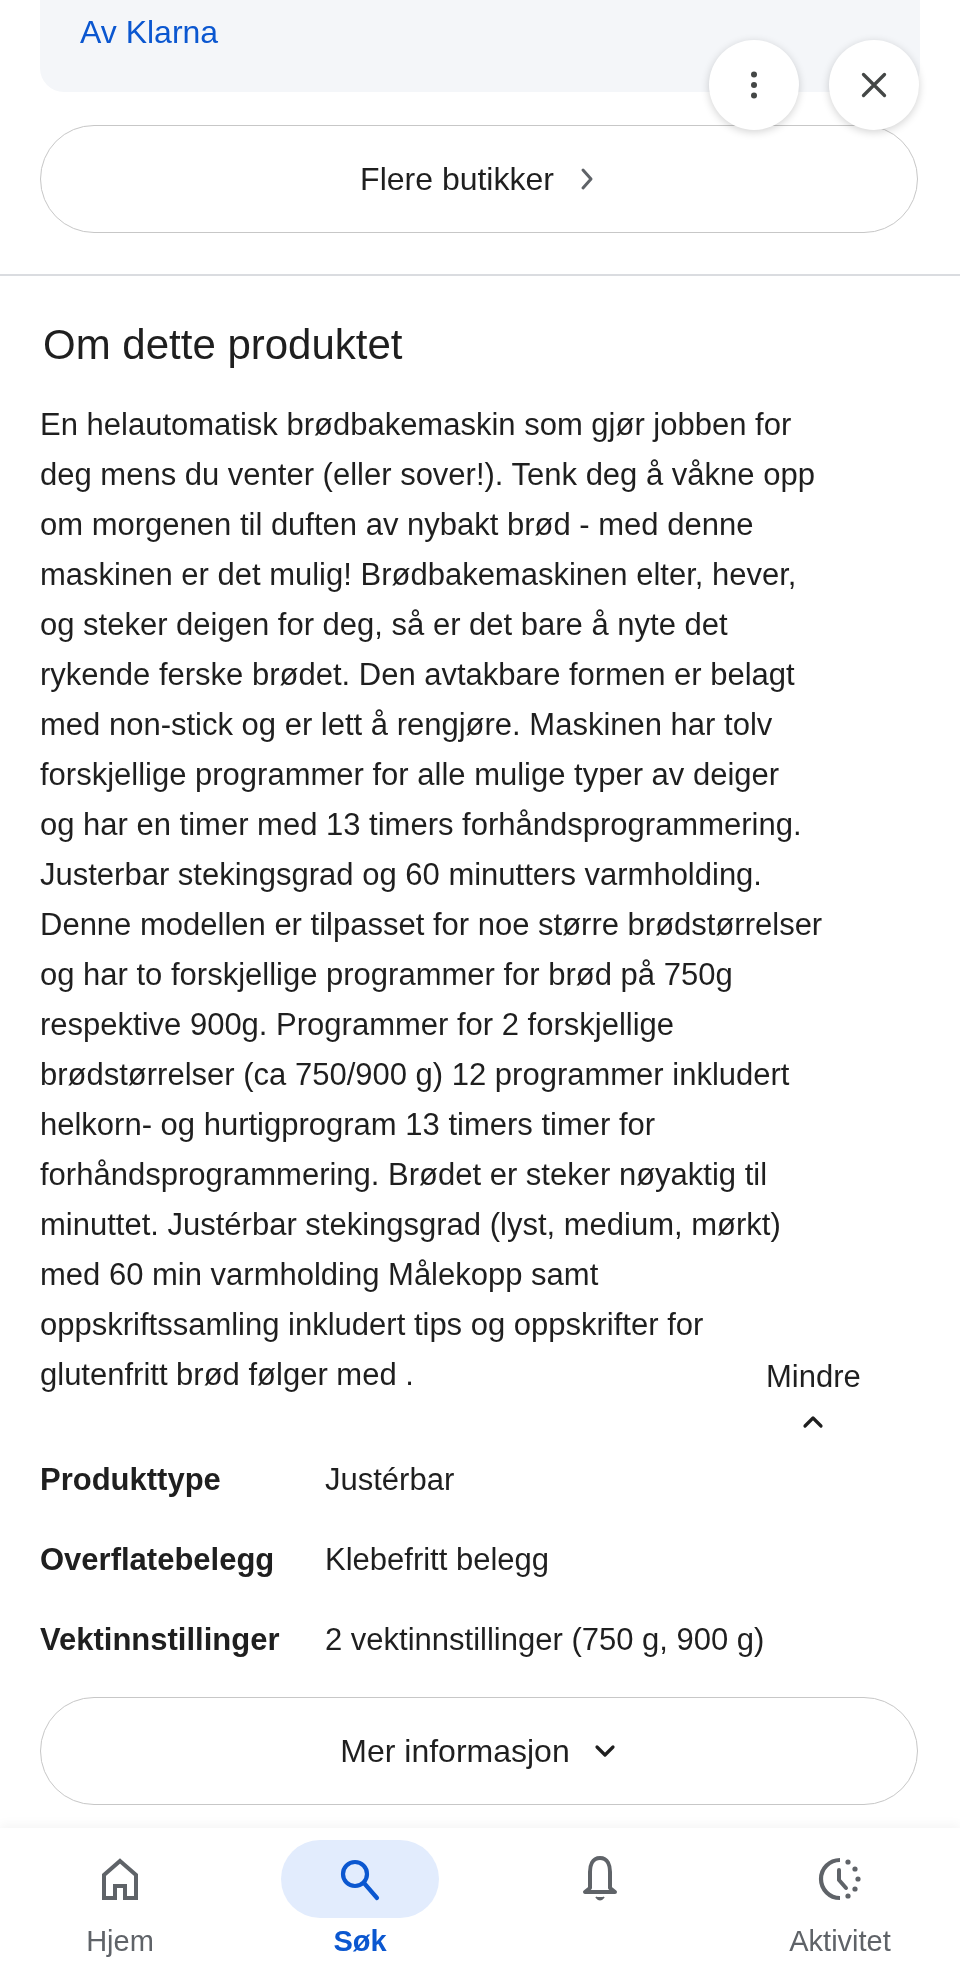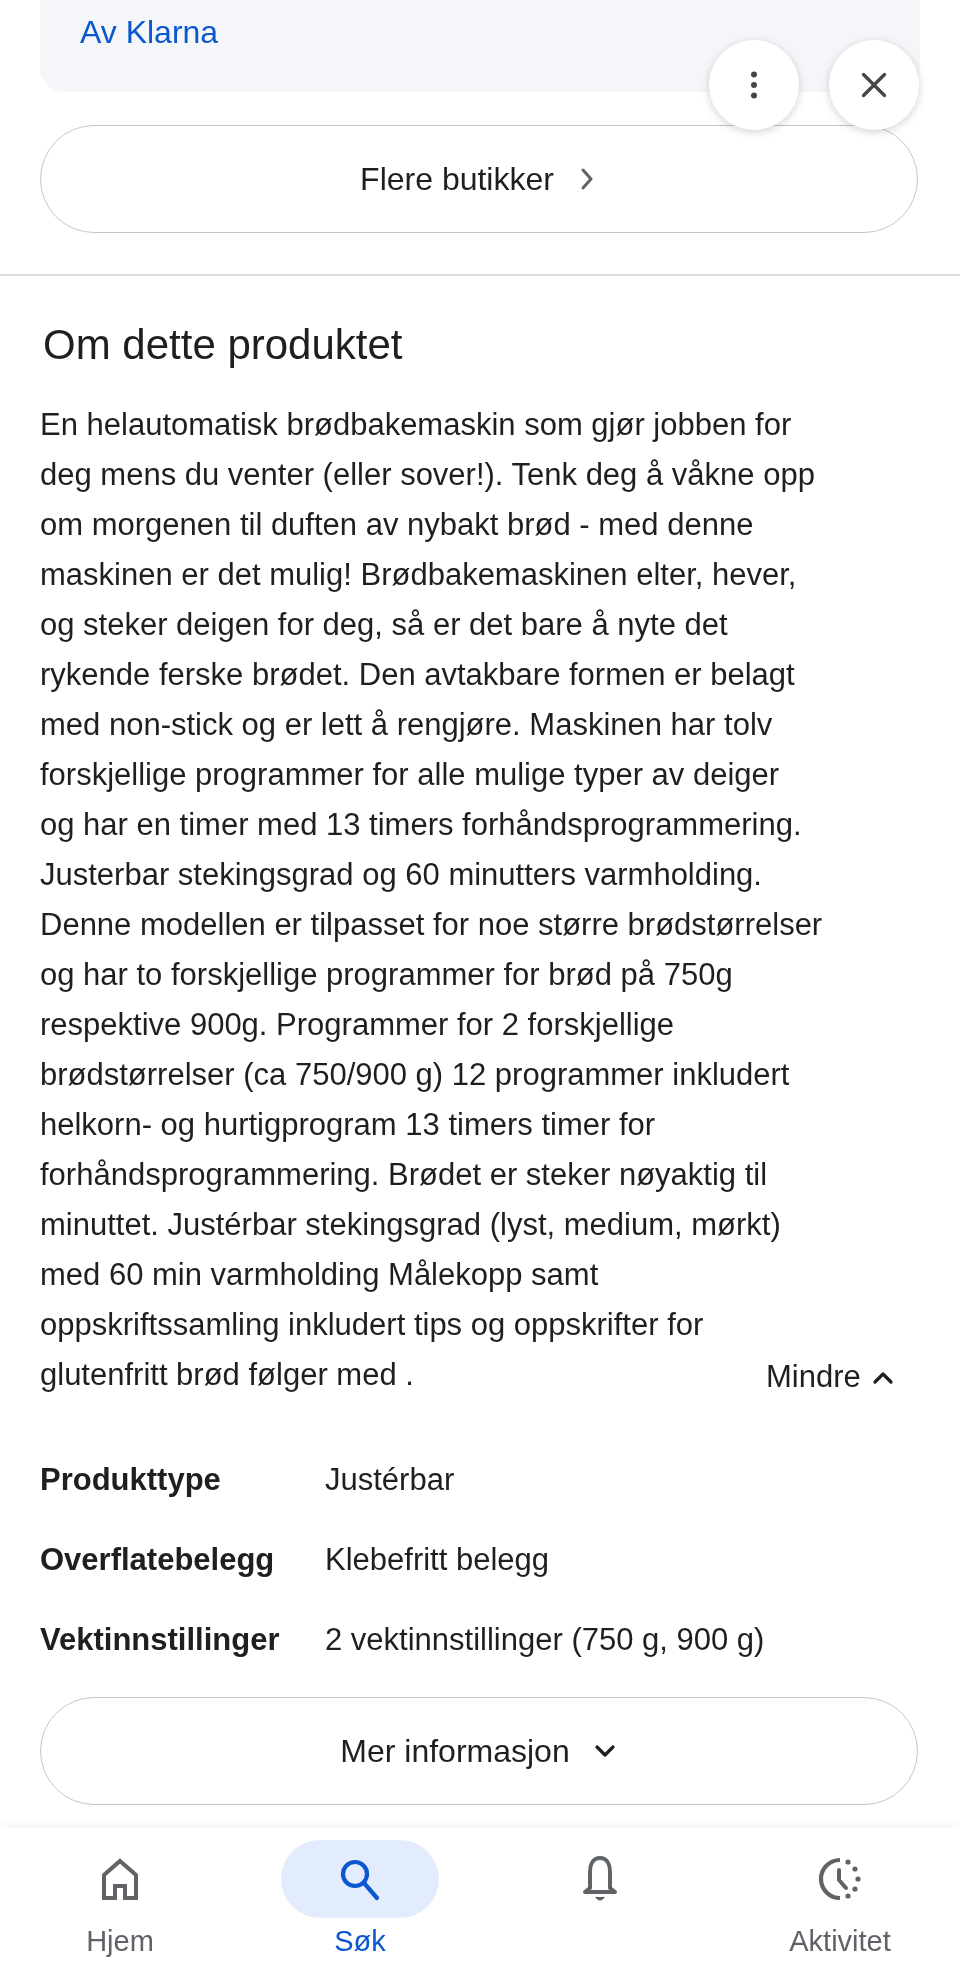--- a/index.html
+++ b/index.html
@@ -99,20 +99,21 @@
     .less-toggle {
       position: absolute;
       left: 766px;
       top: 1352px;
       font-size: 31px;
       line-height: 50px;
       color: #1f1f1f;
       display: flex;
       align-items: center;
       gap: 10px;
+      flex-direction: column;
     }
 
     .specs {
       position: absolute;
       left: 40px;
       top: 1440px;
       width: 880px;
     }
     .spec-row {
       display: flex;
@@ -159,21 +160,21 @@
       position: absolute;
       left: 0;
       width: 100%;
       top: 97px;
       text-align: center;
       font-size: 29px;
       color: #5f6368;
     }
     .nav-item.active .nav-label {
       color: #0b57d0;
-      font-weight: normal;
+      font-weight: bold;
     }
   </style>
 </head>
 <body>
 
 <div class="klarna-card"></div>
 <a class="klarna-link">Av Klarna</a>
 
 <div class="fab more">
   <svg width="36" height="36" viewBox="0 0 24 24">

